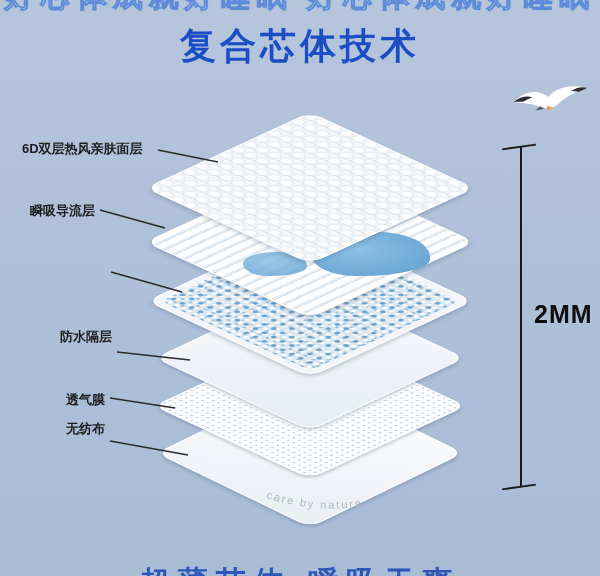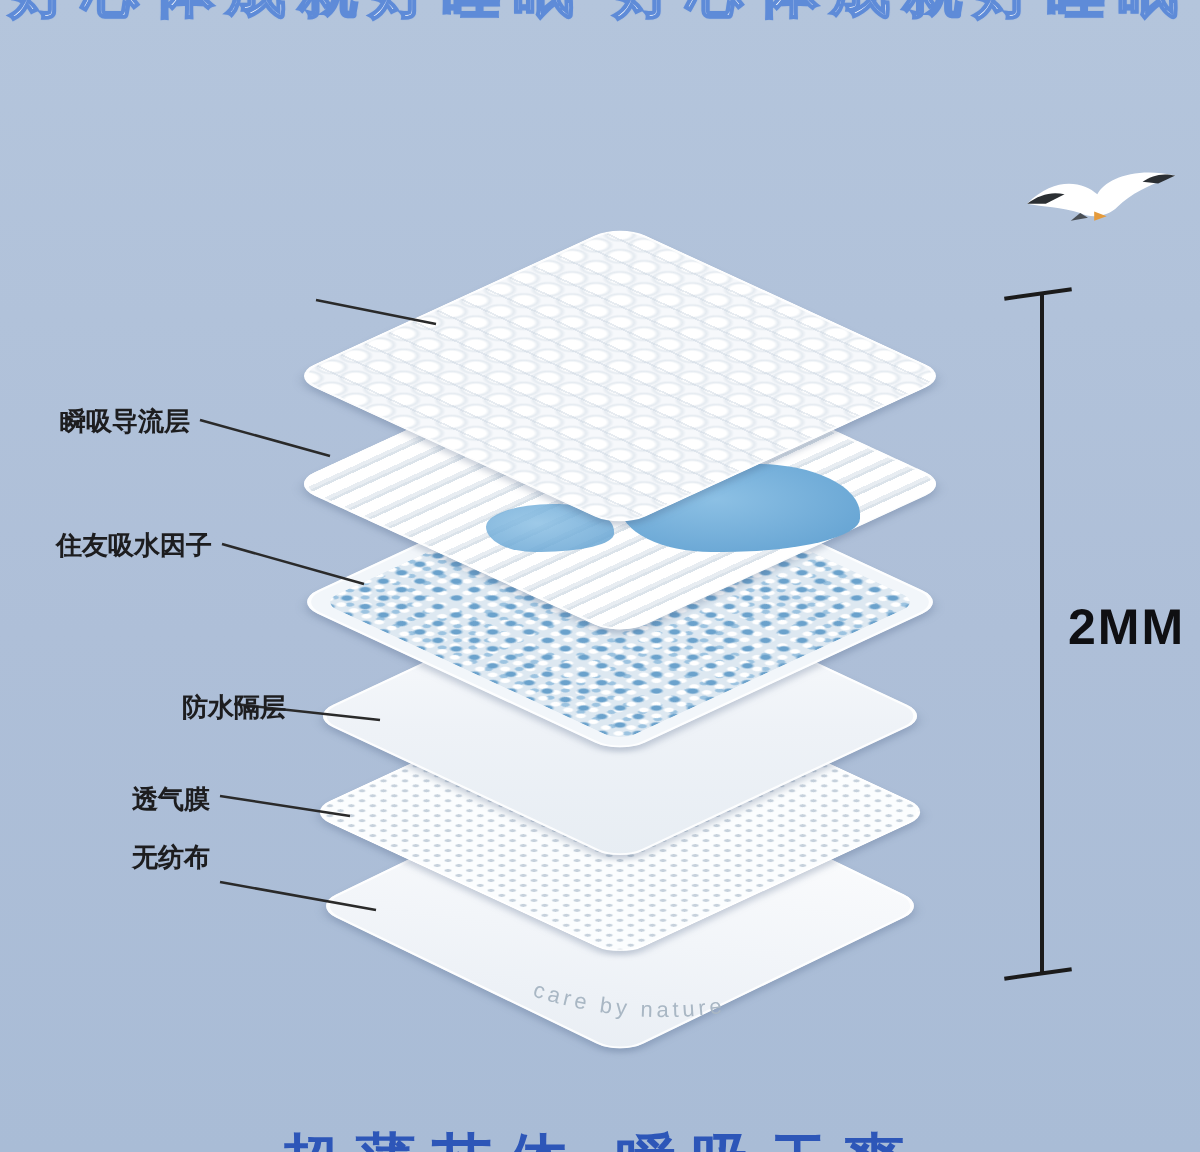--- a/index.html
+++ b/index.html
@@ -78,21 +78,21 @@
     border-radius:55% 45% 60% 40% / 50% 60% 40% 55%;
   }
   .b1{left:310px;top:232px;width:120px;height:44px;}
   .b2{left:243px;top:252px;width:64px;height:24px;opacity:.85;}
 
   
   .label{position:absolute;font-size:13px;font-weight:700;color:#1d1d1f;white-space:nowrap;z-index:70;}
   .lab1{left:22px;top:140px;}
   .lab2{left:30px;top:202px;}
   .lab3{left:28px;top:264px;}
-  .lab4{left:60px;top:345px;margin-left:31px;}
+  .lab4{left:60px;top:328px;}
   .lab5{left:66px;top:391px;font-family:Liberation Serif, serif;}
   .lab6{left:66px;top:420px;}
   .leads{position:absolute;left:0;top:0;z-index:65;pointer-events:none;}
   .leads line{stroke:#2a2a2a;stroke-width:1.3;}
 
   
   .dim-line{position:absolute;left:520px;top:147px;width:2px;height:340px;background:#1b1b1b;z-index:70;}
   .dim-cap{position:absolute;width:34px;height:2px;background:#1b1b1b;z-index:70;transform:rotate(-8deg);}
   .cap-top{left:502px;top:146px;}
   .cap-bot{left:502px;top:486px;}
@@ -103,20 +103,21 @@
 </style>
 </head>
 <body>
 
 <div class="canvas">
 
   <div class="top-banner">
     <span>好芯体成就好睡眠 好芯体成就好睡眠</span>
   </div>
 
+  <h1 class="title">复合芯体技术</h1>
 
   <svg class="seagull" width="78" height="39" viewBox="0 0 100 50">
     <path d="M2 28 C 20 10, 38 14, 47 22 C 52 12, 72 4, 97 10 C 80 16, 68 22, 60 30 C 54 36, 44 38, 36 34 C 24 30, 12 30, 2 28 Z" fill="#ffffff"></path>
     <path d="M2 28 C 10 22, 18 20, 26 22 L 14 28 Z" fill="#2b2f33"></path>
     <path d="M97 10 C 88 8, 82 10, 76 14 L 86 15 Z" fill="#2b2f33"></path>
     <path d="M36 34 L 30 39 L 41 37 Z" fill="#4a4f55"></path>
     <path d="M45 33 L 53 36 L 45 39 Z" fill="#e59b3c"></path>
   </svg>
 
   <div class="layer l1">
@@ -140,22 +141,22 @@
   </div>
   <div class="layer l6">
     <div class="face face-nonwoven"></div>
   </div>
 
   <svg class="cbn" width="150" height="34" viewBox="0 0 150 34">
     <path id="cbnPath" d="M6 8 Q 75 30 144 6" fill="none" stroke="none"></path>
     <text><textPath href="#cbnPath">care by nature</textPath></text>
   </svg>
 
+  <div class="label lab1">6D双层热风亲肤面层</div>
   <div class="label lab2">瞬吸导流层</div>
-  <div class="label lab3">住友吸水因子</div>
   <div class="label lab4">防水隔层</div>
   <div class="label lab5">透气膜</div>
   <div class="label lab6">无纺布</div>
 
   <svg class="leads" width="600" height="576" viewBox="0 0 600 576">
     <line x1="158" y1="150" x2="218" y2="162"></line>
     <line x1="100" y1="210" x2="165" y2="228"></line>
     <line x1="111" y1="272" x2="182" y2="292"></line>
     <line x1="117" y1="352" x2="190" y2="360"></line>
     <line x1="110" y1="398" x2="175" y2="408"></line>

